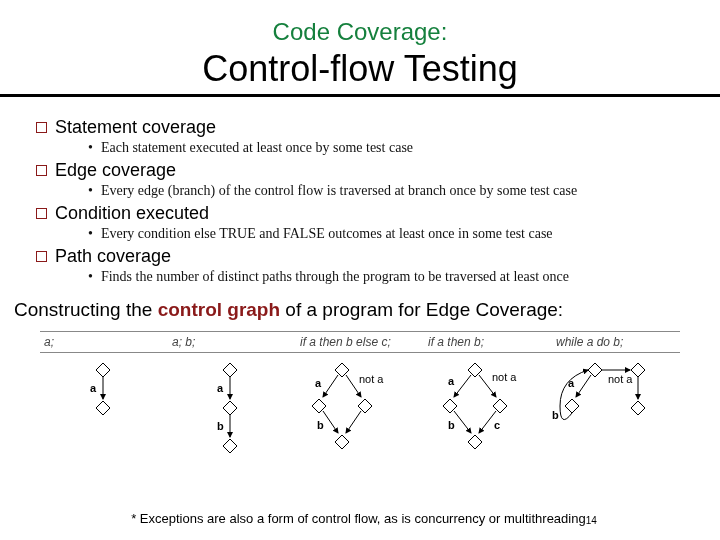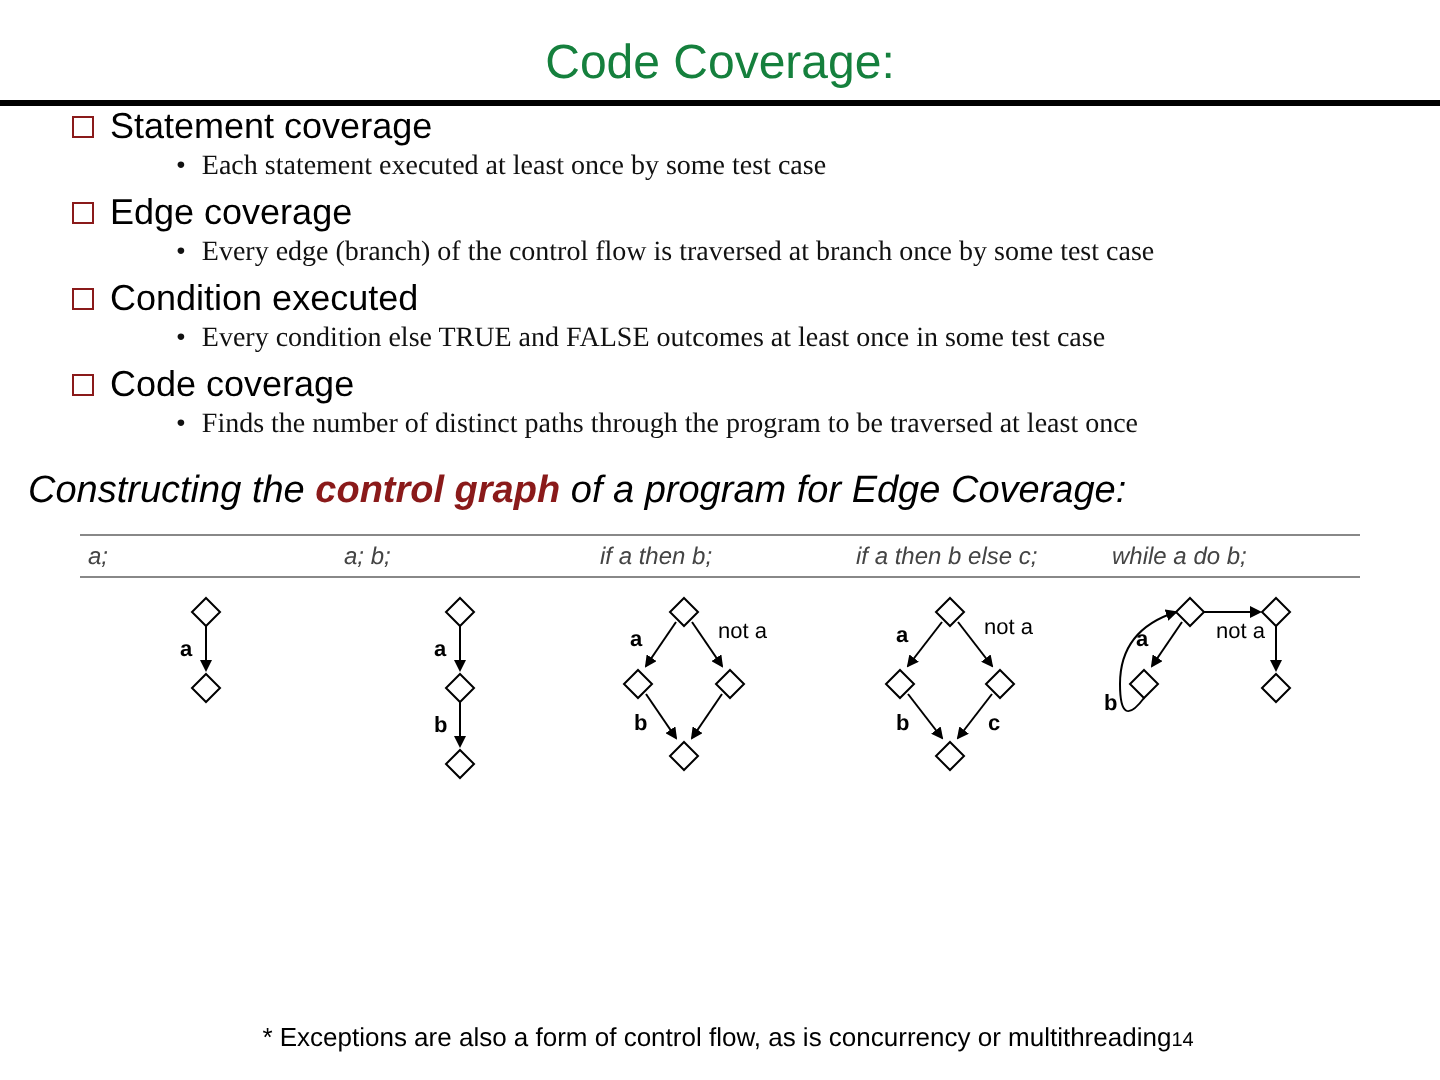--- a/index.html
+++ b/index.html
@@ -25,21 +25,21 @@
     font-size: 36px;
     font-weight: 500;
     margin-top: 2px;
   }
   .title-rule {
     border: none;
     border-top: 3px solid #000;
     margin: 4px 0 0 0;
   }
   .content {
-    padding: 0 36px 0 36px;
+    padding: 20px 36px 0 36px;
   }
   .item {
     margin-bottom: 2px;
   }
   .item-head {
     display: flex;
     align-items: center;
     gap: 8px;
   }
   .bullet-square {
@@ -63,21 +63,20 @@
     margin-top: 2px;
     margin-bottom: 4px;
   }
   .dot {
     font-size: 14px;
     line-height: 1;
   }
   .construct-line {
     font-size: 19px;
     padding: 10px 14px 6px 14px;
-    font-style: italic;
   }
   .construct-line .em {
     color: #8a1a1a;
     font-weight: bold;
   }
   .diagram-area {
     padding: 4px 40px 0 40px;
   }
   .diagram-headers {
     display: flex;
@@ -111,20 +110,21 @@
     align-items: flex-end;
     font-size: 13px;
   }
   .page-num { font-size: 10px; }
 </style>
 </head>
 <body>
 
 <div class="title-block">
   <div class="supertitle">Code Coverage:</div>
+  <div class="title">Control-flow Testing</div>
 </div>
 <hr class="title-rule">
 
 <div class="content">
 
   <div class="item">
     <div class="item-head">
       <span class="bullet-square"></span>
       <span class="item-label">Statement coverage</span>
     </div>
@@ -152,40 +152,40 @@
     </div>
     <div class="item-sub">
       <span class="dot">•</span>
       <span>Every condition else TRUE and FALSE outcomes at least once in some test case</span>
     </div>
   </div>
 
   <div class="item">
     <div class="item-head">
       <span class="bullet-square"></span>
-      <span class="item-label">Code coverage</span>
+      <span class="item-label">Path coverage</span>
     </div>
     <div class="item-sub">
       <span class="dot">•</span>
       <span>Finds the number of distinct paths through the program to be traversed at least once</span>
     </div>
   </div>
 
 </div>
 
 <div class="construct-line">
   <span>Constructing the </span><span class="em">control graph</span><span> of a program for Edge Coverage:</span>
 </div>
 
 <div class="diagram-area">
   <div class="diagram-headers">
     <div><i>a;</i></div>
     <div><i>a; b;</i></div>
+    <div><i>if a then b else c;</i></div>
     <div><i>if a then b;</i></div>
-    <div><i>if a then b else c;</i></div>
     <div><i>while a do b;</i></div>
   </div>
   <div class="diagram-row">
 
     <div class="diagram-cell">
       <svg width="70" height="100" viewBox="0 0 70 100">
         <defs>
           <marker id="ah" markerWidth="6" markerHeight="6" refX="5" refY="3" orient="auto">
             <path d="M0,0 L6,3 L0,6 Z" fill="#000"></path>
           </marker>

